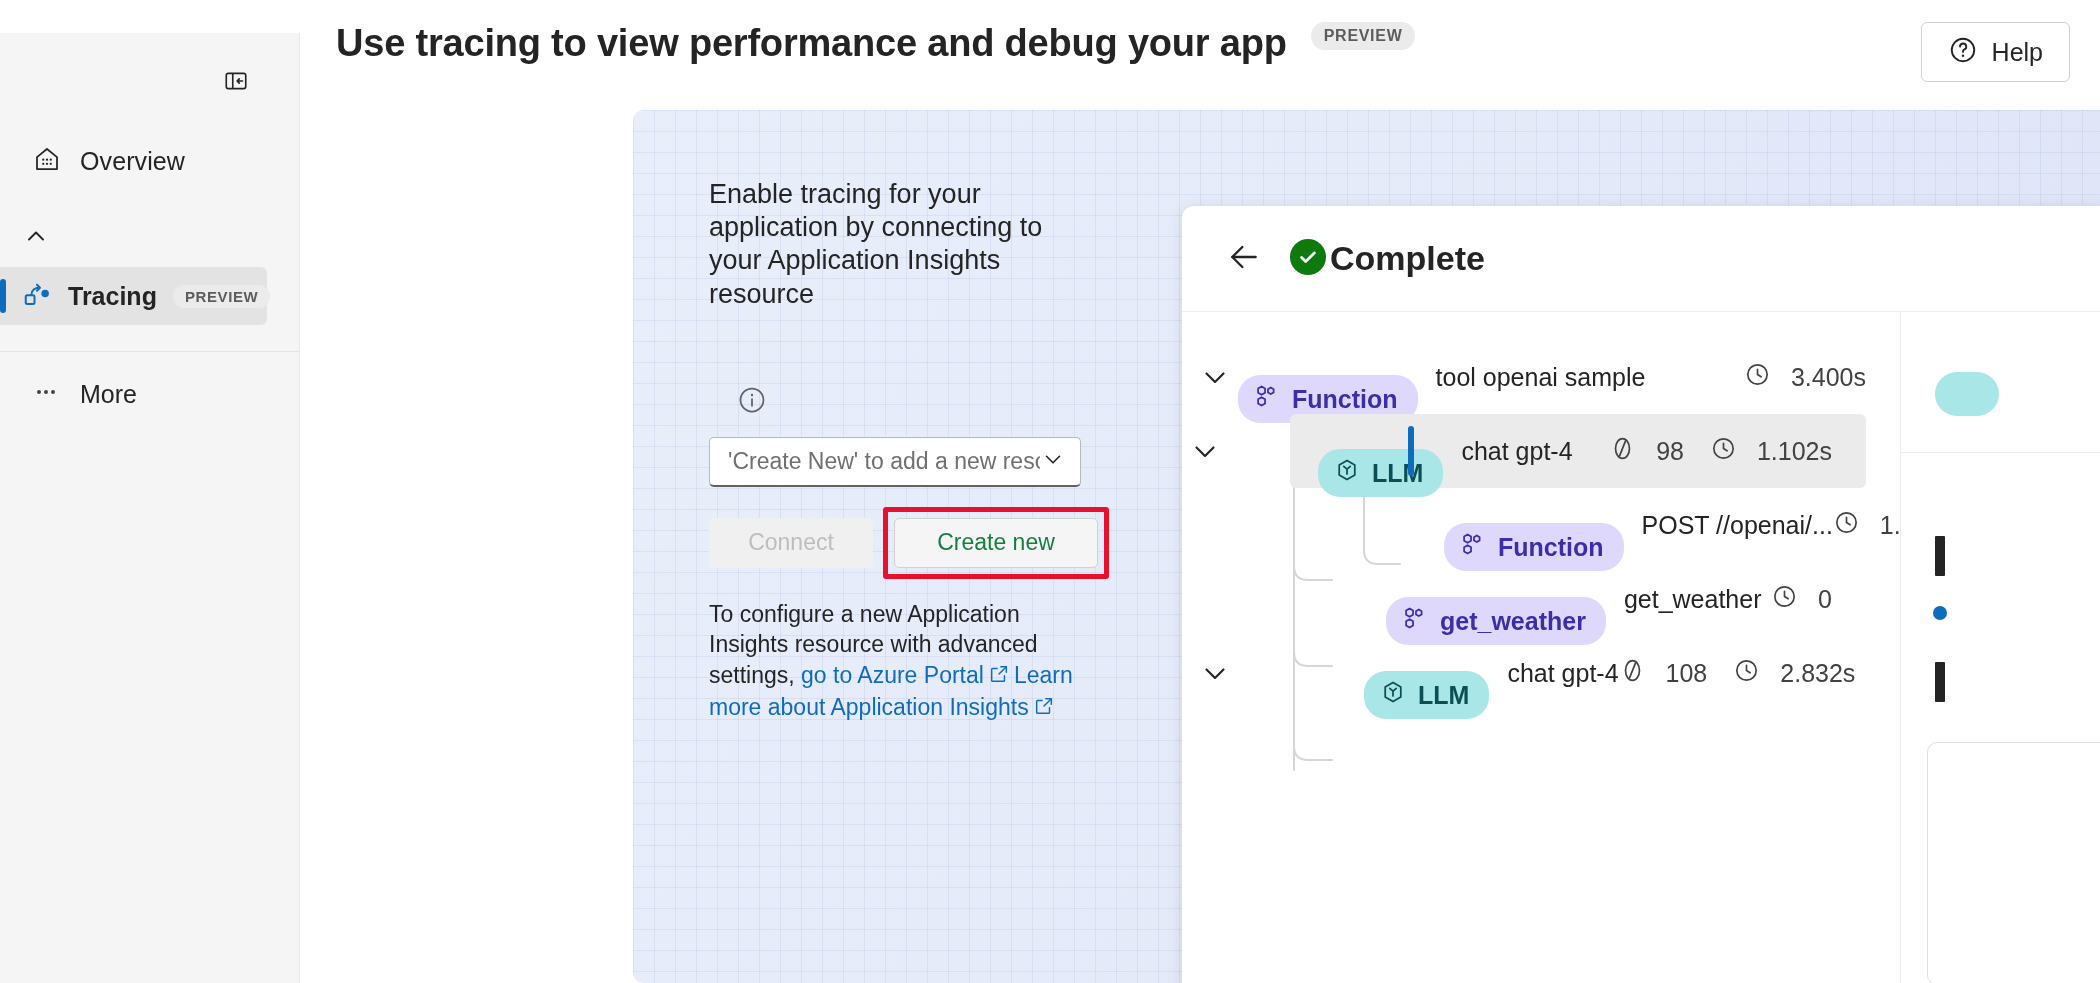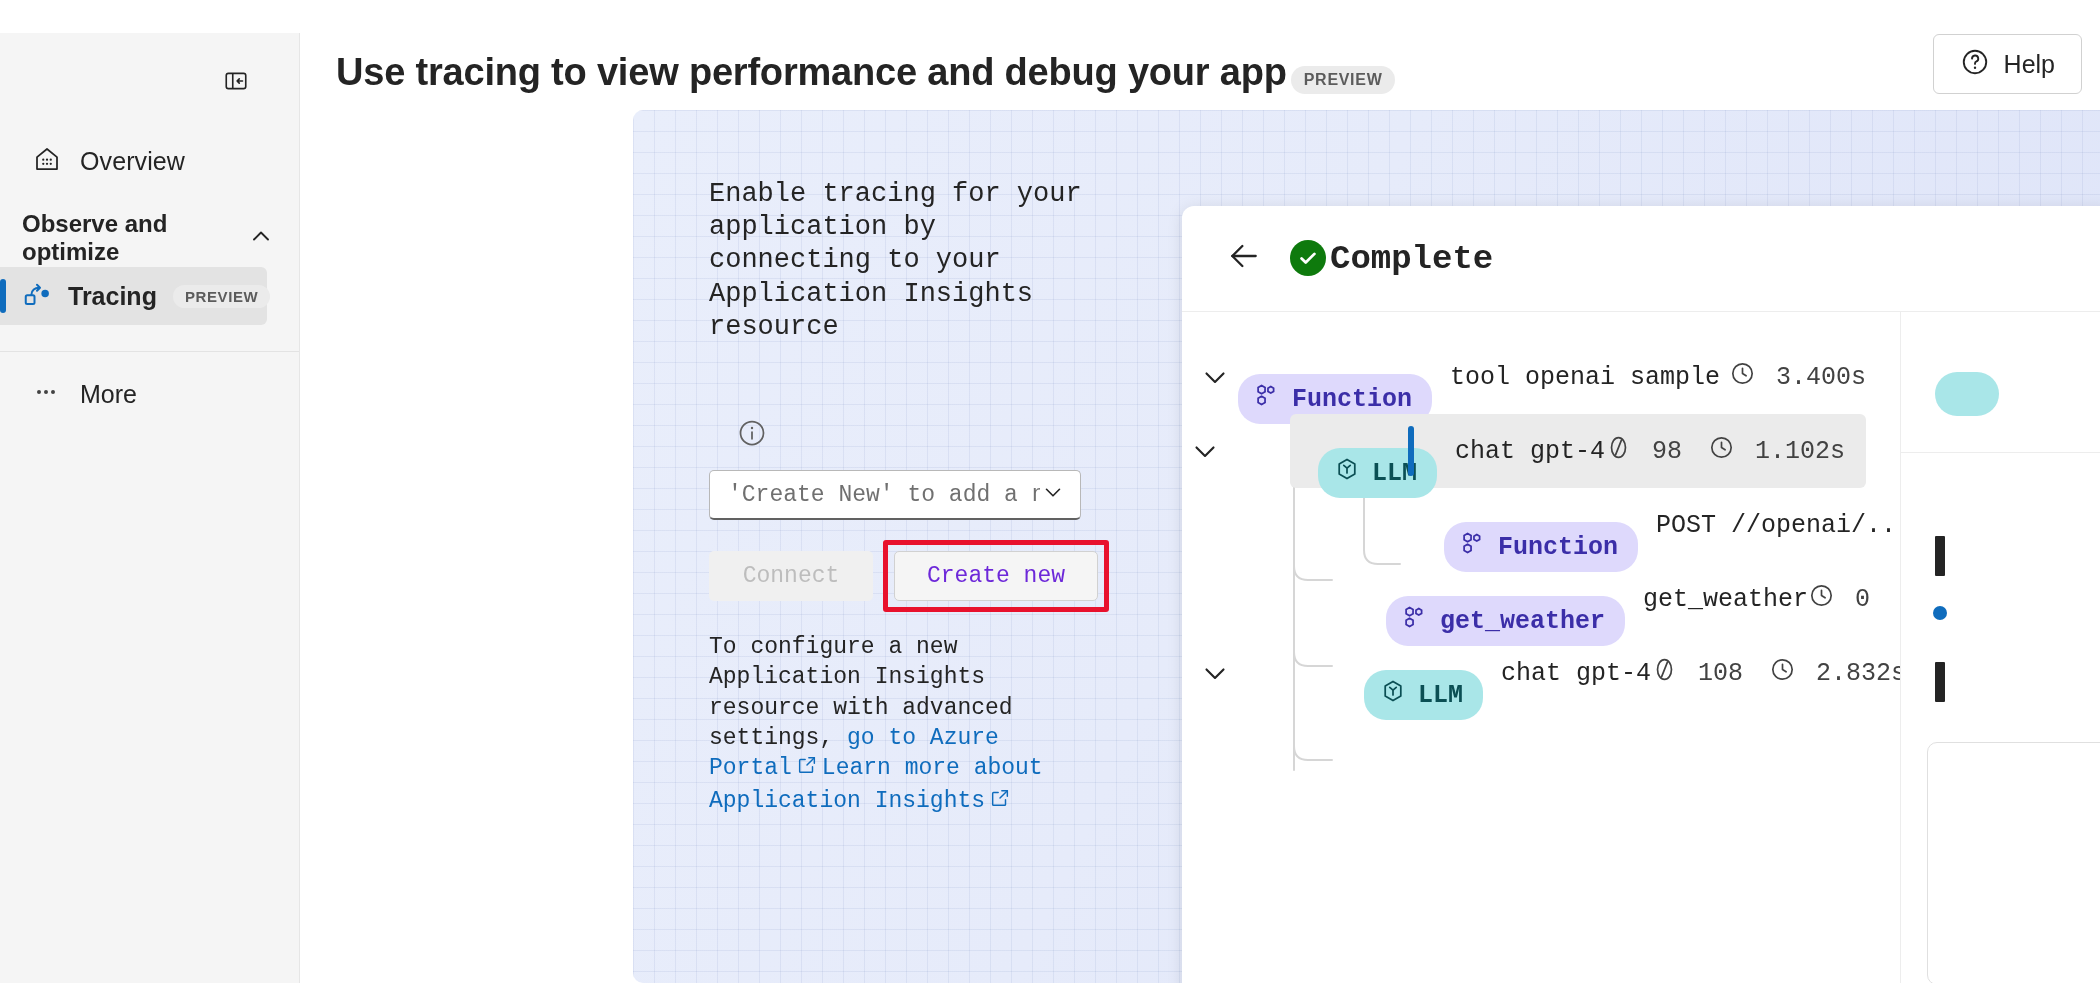--- a/index.html
+++ b/index.html
@@ -56,42 +56,41 @@
     color: #5c5c5c; background: #ebebeb; border-radius: 20px;
     padding: 4px 12px; line-height: 1;
   }
   .divider { height: 1px; background: #e3e3e3; margin: 26px 0 0 0; }
   .more-item { display: flex; align-items: center; gap: 20px; height: 56px; padding: 0 22px; margin: 14px 10px 0; border-radius: 6px; cursor: pointer; }
   .more-item .label { font-size: 25px; color: #242424; }
 
   
   .main { flex: 1; height: 983px; position: relative; background: #fff; overflow: hidden; }
   .page-header {
-    display: flex; align-items: flex-end; padding: 22px 18px 0 36px; height: 94px; 
+    display: flex; align-items: flex-start; padding: 22px 30px 0 36px; height: 94px; gap: 20px;
   }
   .page-title { font-size: 38px; font-weight: 700; color: #242424; white-space: nowrap; letter-spacing: -.2px; }
   .title-preview {
     font-size: 16px; font-weight: 700; letter-spacing: .7px; color: #5c5c5c;
     background: #ebebeb; border-radius: 20px; padding: 6px 13px; line-height: 1; margin-left: 4px;
   }
   .help-btn {
     margin-left: auto; display: flex; align-items: center; gap: 14px;
     border: 1px solid #d1d1d1; border-radius: 6px; background: #fff;
     padding: 12px 26px; cursor: pointer; white-space: nowrap;
   }
   .help-btn .label { font-size: 25px; color: #242424; }
 
   
   .hero {
     position: absolute; left: 333px; top: 110px; right: 0; bottom: 0;
     border-radius: 10px 0 0 10px;
     background:
       linear-gradient(115deg, #e9eefb 0%, #e6ebfa 42%, #dde3f8 100%);
     overflow: hidden;
-    font-family: Liberation Mono, monospace;
   }
   .hero-grid {
     position: absolute; inset: 0;
     background-image:
       linear-gradient(to right, rgba(120,140,190,.13) 1px, transparent 1px),
       linear-gradient(to bottom, rgba(120,140,190,.13) 1px, transparent 1px);
     background-size: 21px 21px;
     pointer-events: none;
   }
   .hero-inner { position: relative; display: flex; height: 100%; }
@@ -114,21 +113,21 @@
   }
   .select-box .val { font-size: 23px; color: #707070; white-space: nowrap; overflow: hidden; }
 
   .btn-row { display: flex; align-items: center; margin-top: 20px; }
   .btn {
     height: 50px; border-radius: 5px; font-size: 23px; display: flex; align-items: center;
     justify-content: center; cursor: pointer; border: 1px solid transparent; white-space: nowrap;
   }
   .btn-connect { width: 164px; background: #f0f0f0; color: #bdbdbd; cursor: default; }
   .highlight-box { border: 5px solid #e8112d; border-radius: 3px; padding: 6px; margin-left: 10px; }
-  .btn-create { width: 204px; background: #f5f5f5; border: 1px solid #d1d1d1; color: #6d28d9; }
+  .btn-create { width: 204px; background: #f5f5f5; border: 1px solid #d1d1d1; color: #15803d; }
 
   .helper { margin-top: 20px; width: 372px; font-size: 23px; line-height: 1.32; color: #242424; }
   .helper a { color: #0f6cbd; text-decoration: none; cursor: pointer; }
   .ext { display: inline-block; vertical-align: -2px; margin: 0 4px; }
 
   
   .trace-card {
     position: absolute; left: 549px; top: 96px; right: -10px; bottom: -28px;
     background: #fff; border-radius: 12px 0 0 12px;
     box-shadow: 0 2px 16px rgba(0,0,0,.10);
@@ -206,21 +205,20 @@
           <circle cx="15" cy="12.5" r=".9" fill="#242424" stroke="none"></circle>
           <circle cx="9" cy="15.8" r=".9" fill="#242424" stroke="none"></circle>
           <circle cx="12" cy="15.8" r=".9" fill="#242424" stroke="none"></circle>
           <circle cx="15" cy="15.8" r=".9" fill="#242424" stroke="none"></circle>
         </svg>
       </span>
       <span class="label">Overview</span>
     </div>
 
     <div class="group-head">
-      <span class="gtitle">Observe and optimize</span>
       <span>
         <svg width="28" height="28" viewBox="0 0 24 24" fill="none" stroke="#242424" stroke-width="1.6">
           <path d="M6 15l6-6 6 6" stroke-linecap="round" stroke-linejoin="round"></path>
         </svg>
       </span>
     </div>
 
     <div class="nav-sub">
       <span>
         <svg width="30" height="30" viewBox="0 0 24 24" fill="none" stroke="#0f6cbd" stroke-width="1.6">

